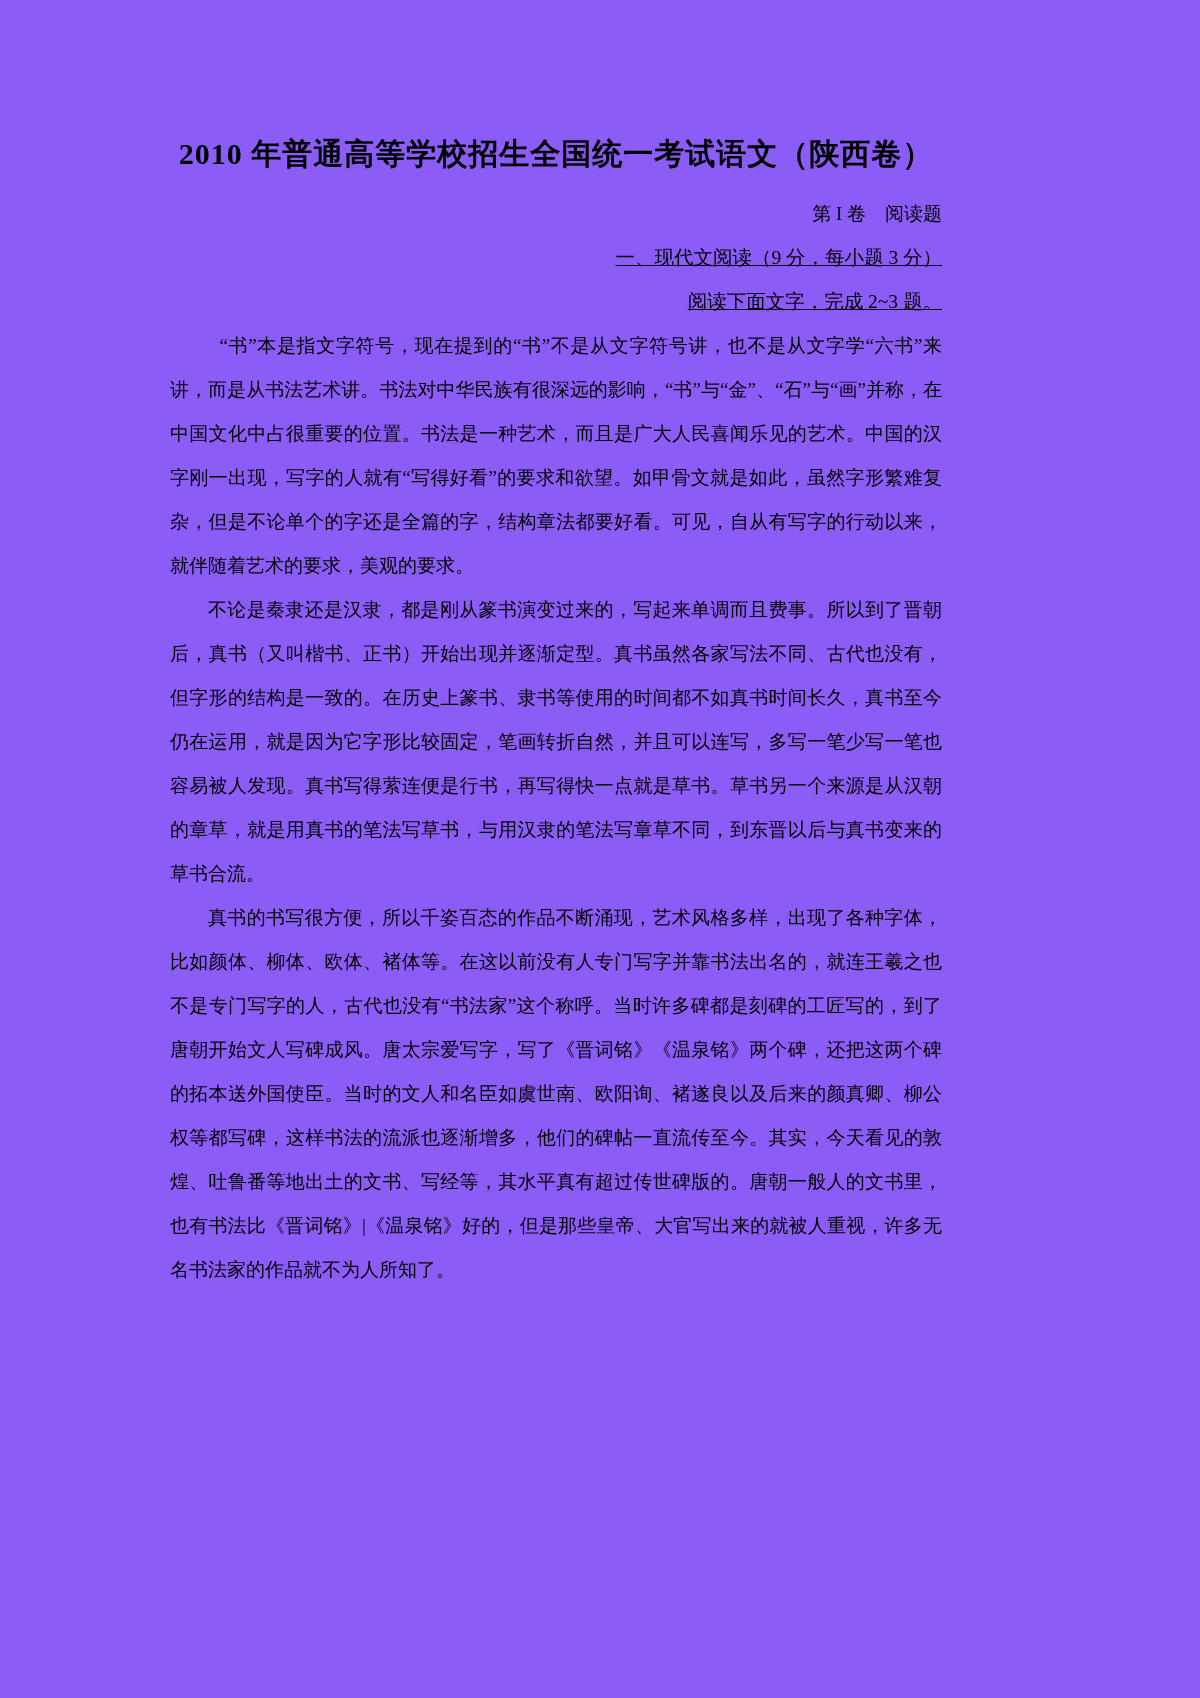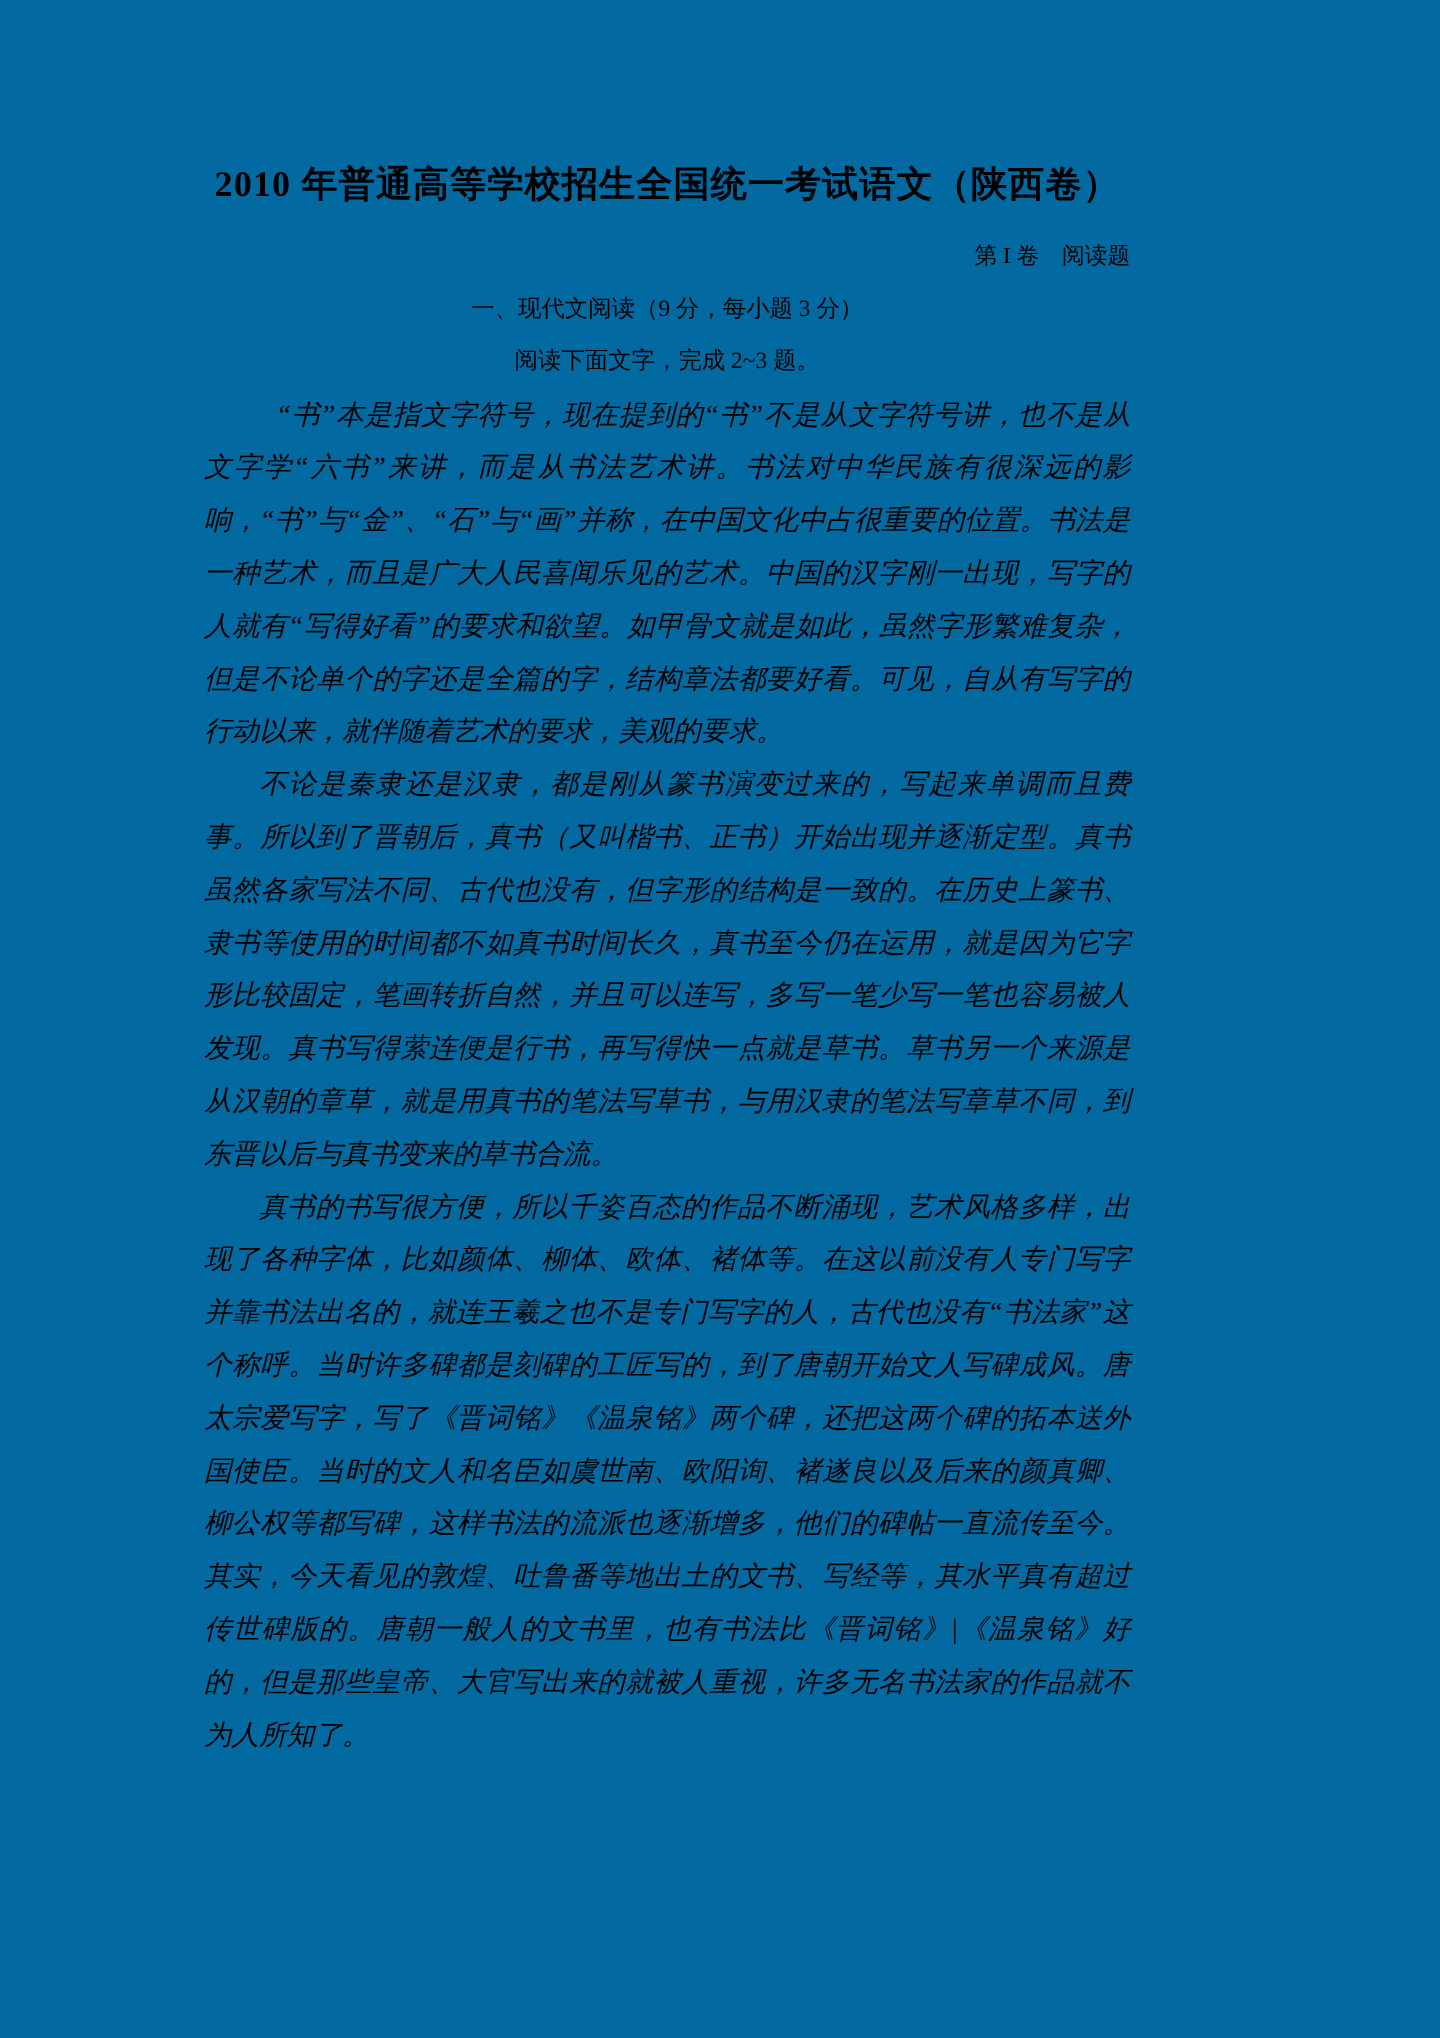--- a/index.html
+++ b/index.html
@@ -14,50 +14,50 @@
     box-sizing: border-box;
     font-family: "Liberation Serif", "DejaVu Serif", serif;
     color: #000000;
     overflow: hidden;
   }
   .page {
     box-sizing: border-box;
     width: 1200px;
     height: 1698px;
     padding: 132px 258px 40px 170px;
-    background: #0369a1;
+    background: #8b5cf6;
   }
   .doc-title {
     font-size: 30px;
     font-weight: bold;
     text-align: center;
     margin: 0 0 16px 0;
     line-height: 44px;
     letter-spacing: 1px;
   }
   .center-line {
     font-size: 19px;
     text-align: right;
     line-height: 44px;
     margin: 0;
   }
   .left-line {
     font-size: 19.5px;
-    text-align: center;
+    text-align: right;
     line-height: 44px;
     margin: 0;
+    text-decoration: underline;
   }
   .para {
-    font-size: 23px;
+    font-size: 19px;
     line-height: 44px;
     text-align: justify;
     text-indent: 2em;
     margin: 0;
     word-break: break-all;
-    font-style: italic;
   }
   .para.first {
     text-indent: 2.6em;
   }
 </style>
 </head>
 <body>
 
 <div class="page">
 

